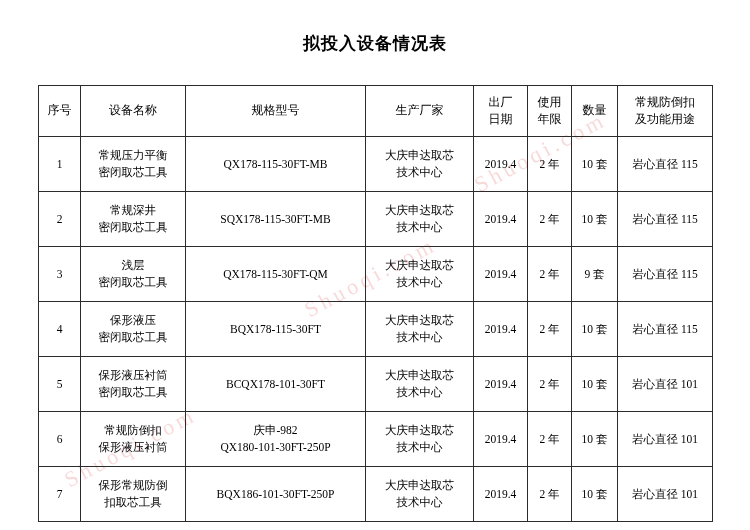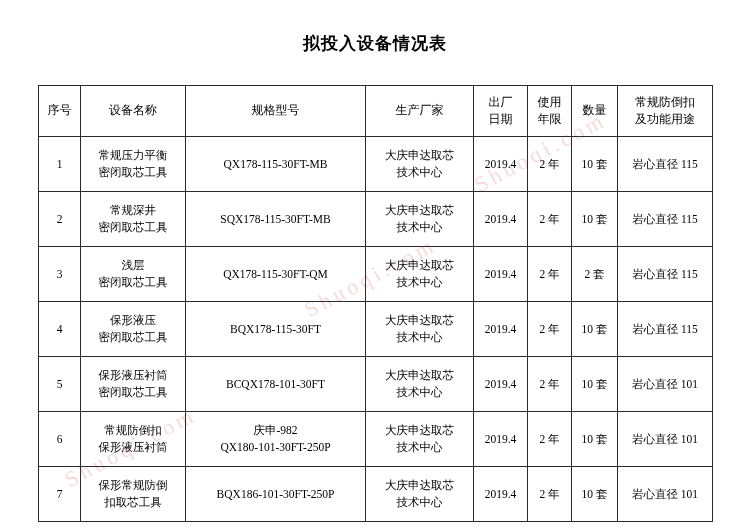--- a/index.html
+++ b/index.html
@@ -180,21 +180,21 @@
             <span>浅层</span>
             <span>密闭取芯工具</span>
           </td>
           <td>QX178-115-30FT-QM</td>
           <td class="cell-lines">
             <span>大庆申达取芯</span>
             <span>技术中心</span>
           </td>
           <td>2019.4</td>
           <td>2 年</td>
-          <td>2 套</td>
+          <td>9 套</td>
           <td>岩心直径 115</td>
         </tr>
         <tr>
           <td>4</td>
           <td class="cell-lines">
             <span>保形液压</span>
             <span>密闭取芯工具</span>
           </td>
           <td>BQX178-115-30FT</td>
           <td class="cell-lines">

